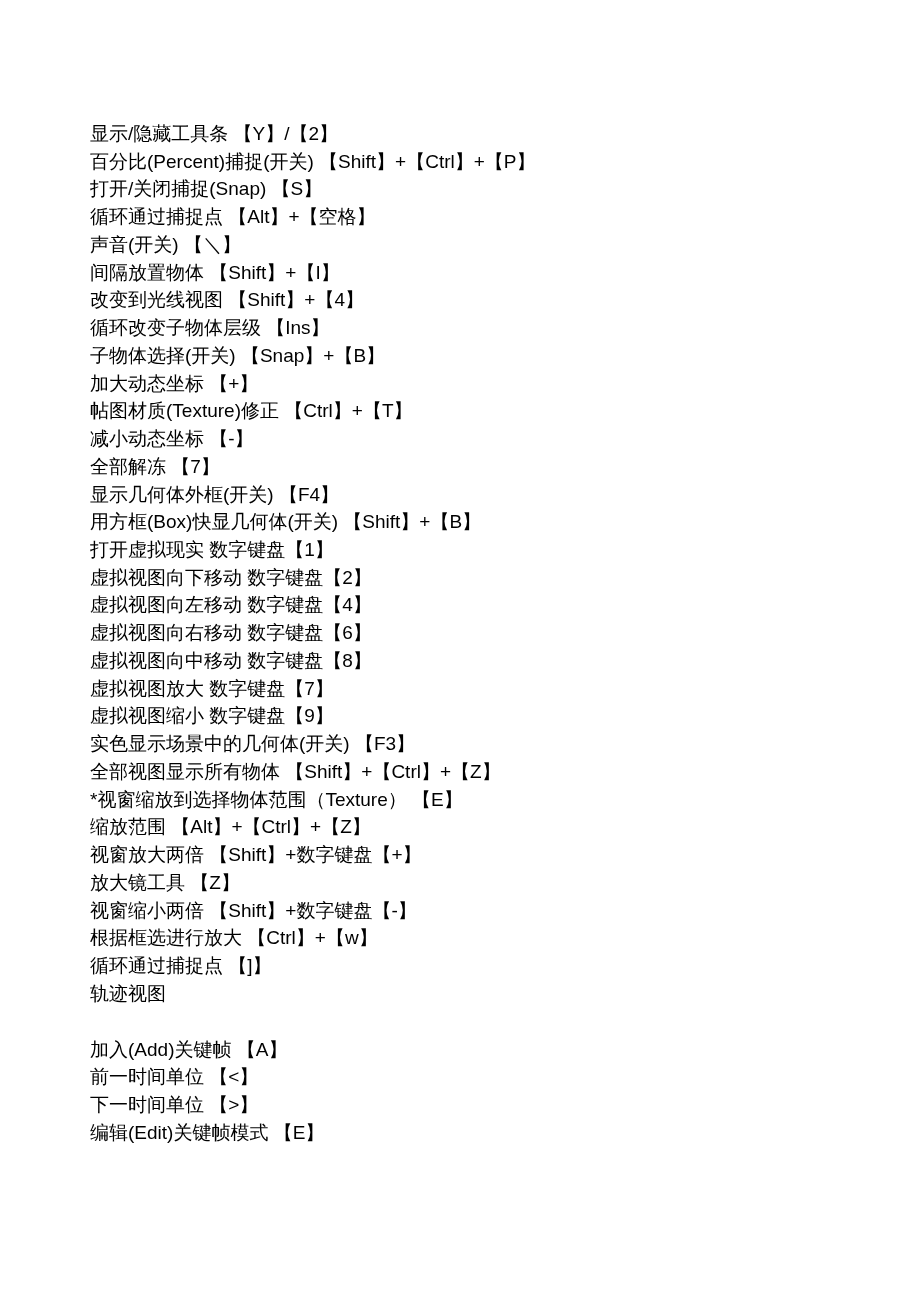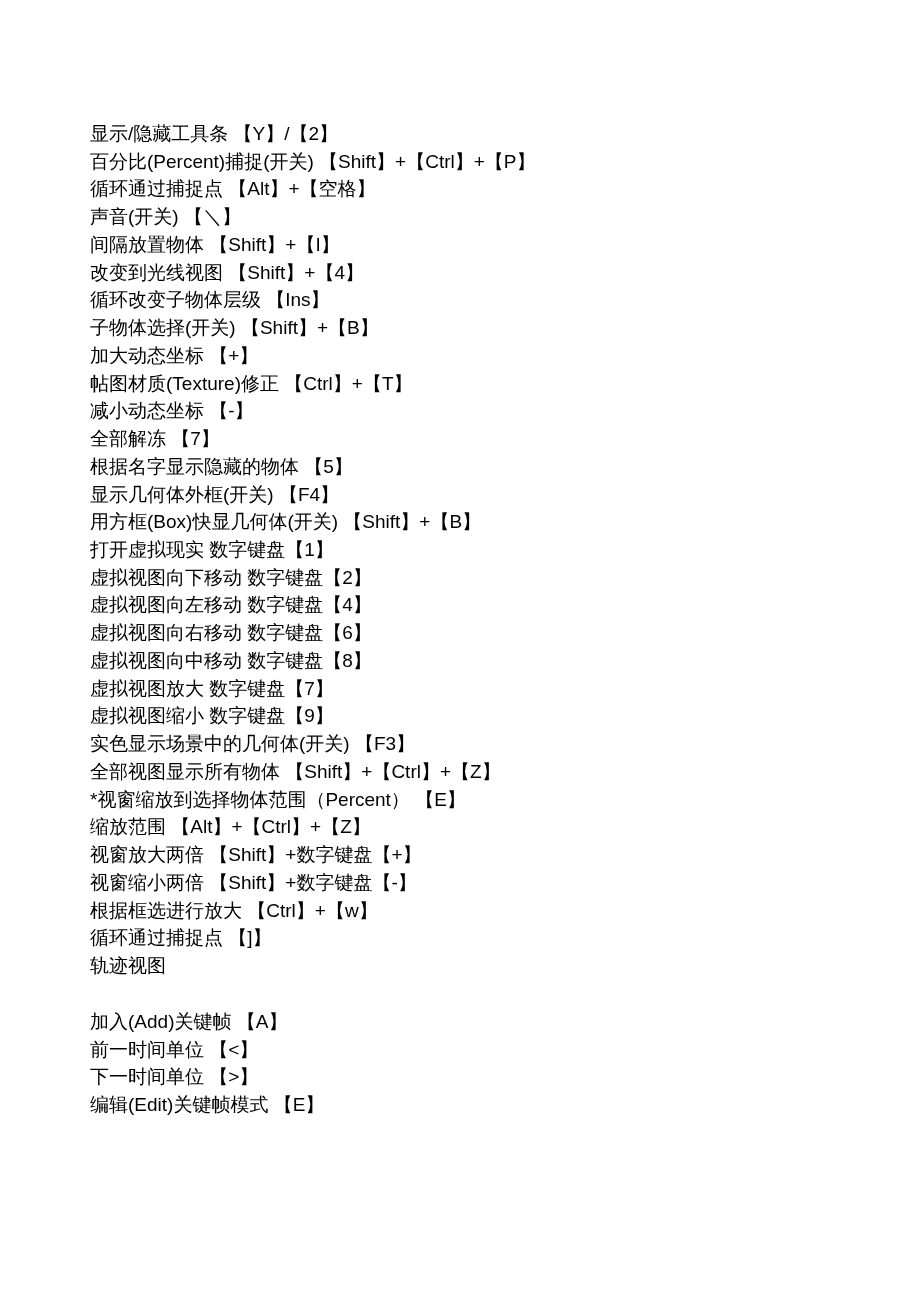--- a/index.html
+++ b/index.html
@@ -22,45 +22,46 @@
     .section-gap {
       height: 28px;
     }
   </style>
 </head>
 <body>
 
 <div id="block1">
     <div class="line">显示/隐藏工具条 【Y】/【2】</div>
     <div class="line">百分比(Percent)捕捉(开关) 【Shift】+【Ctrl】+【P】</div>
+    <div class="line">打开/关闭捕捉(Snap) 【S】</div>
     <div class="line">循环通过捕捉点 【Alt】+【空格】</div>
     <div class="line">声音(开关) 【＼】</div>
     <div class="line">间隔放置物体 【Shift】+【I】</div>
     <div class="line">改变到光线视图 【Shift】+【4】</div>
     <div class="line">循环改变子物体层级 【Ins】</div>
-    <div class="line">子物体选择(开关) 【Shift】+【B】</div>
+    <div class="line">子物体选择(开关) 【Snap】+【B】</div>
     <div class="line">加大动态坐标 【+】</div>
     <div class="line">帖图材质(Texture)修正 【Ctrl】+【T】</div>
     <div class="line">减小动态坐标 【-】</div>
     <div class="line">全部解冻 【7】</div>
-    <div class="line">根据名字显示隐藏的物体 【5】</div>
     <div class="line">显示几何体外框(开关) 【F4】</div>
     <div class="line">用方框(Box)快显几何体(开关) 【Shift】+【B】</div>
     <div class="line">打开虚拟现实  数字键盘【1】</div>
     <div class="line">虚拟视图向下移动  数字键盘【2】</div>
     <div class="line">虚拟视图向左移动  数字键盘【4】</div>
     <div class="line">虚拟视图向右移动  数字键盘【6】</div>
     <div class="line">虚拟视图向中移动  数字键盘【8】</div>
     <div class="line">虚拟视图放大  数字键盘【7】</div>
     <div class="line">虚拟视图缩小  数字键盘【9】</div>
     <div class="line">实色显示场景中的几何体(开关) 【F3】</div>
     <div class="line">全部视图显示所有物体 【Shift】+【Ctrl】+【Z】</div>
-    <div class="line">*视窗缩放到选择物体范围（Percent） 【E】</div>
+    <div class="line">*视窗缩放到选择物体范围（Texture） 【E】</div>
     <div class="line">缩放范围 【Alt】+【Ctrl】+【Z】</div>
     <div class="line">视窗放大两倍 【Shift】+数字键盘【+】</div>
+    <div class="line">放大镜工具 【Z】</div>
     <div class="line">视窗缩小两倍 【Shift】+数字键盘【-】</div>
     <div class="line">根据框选进行放大 【Ctrl】+【w】</div>
     <div class="line">循环通过捕捉点 【]】</div>
     <div class="line">轨迹视图</div>
   </div>
 <div class="section-gap"></div>
 <div id="block2">
     <div class="line">加入(Add)关键帧 【A】</div>
     <div class="line">前一时间单位 【&lt;】</div>
     <div class="line">下一时间单位 【&gt;】</div>

